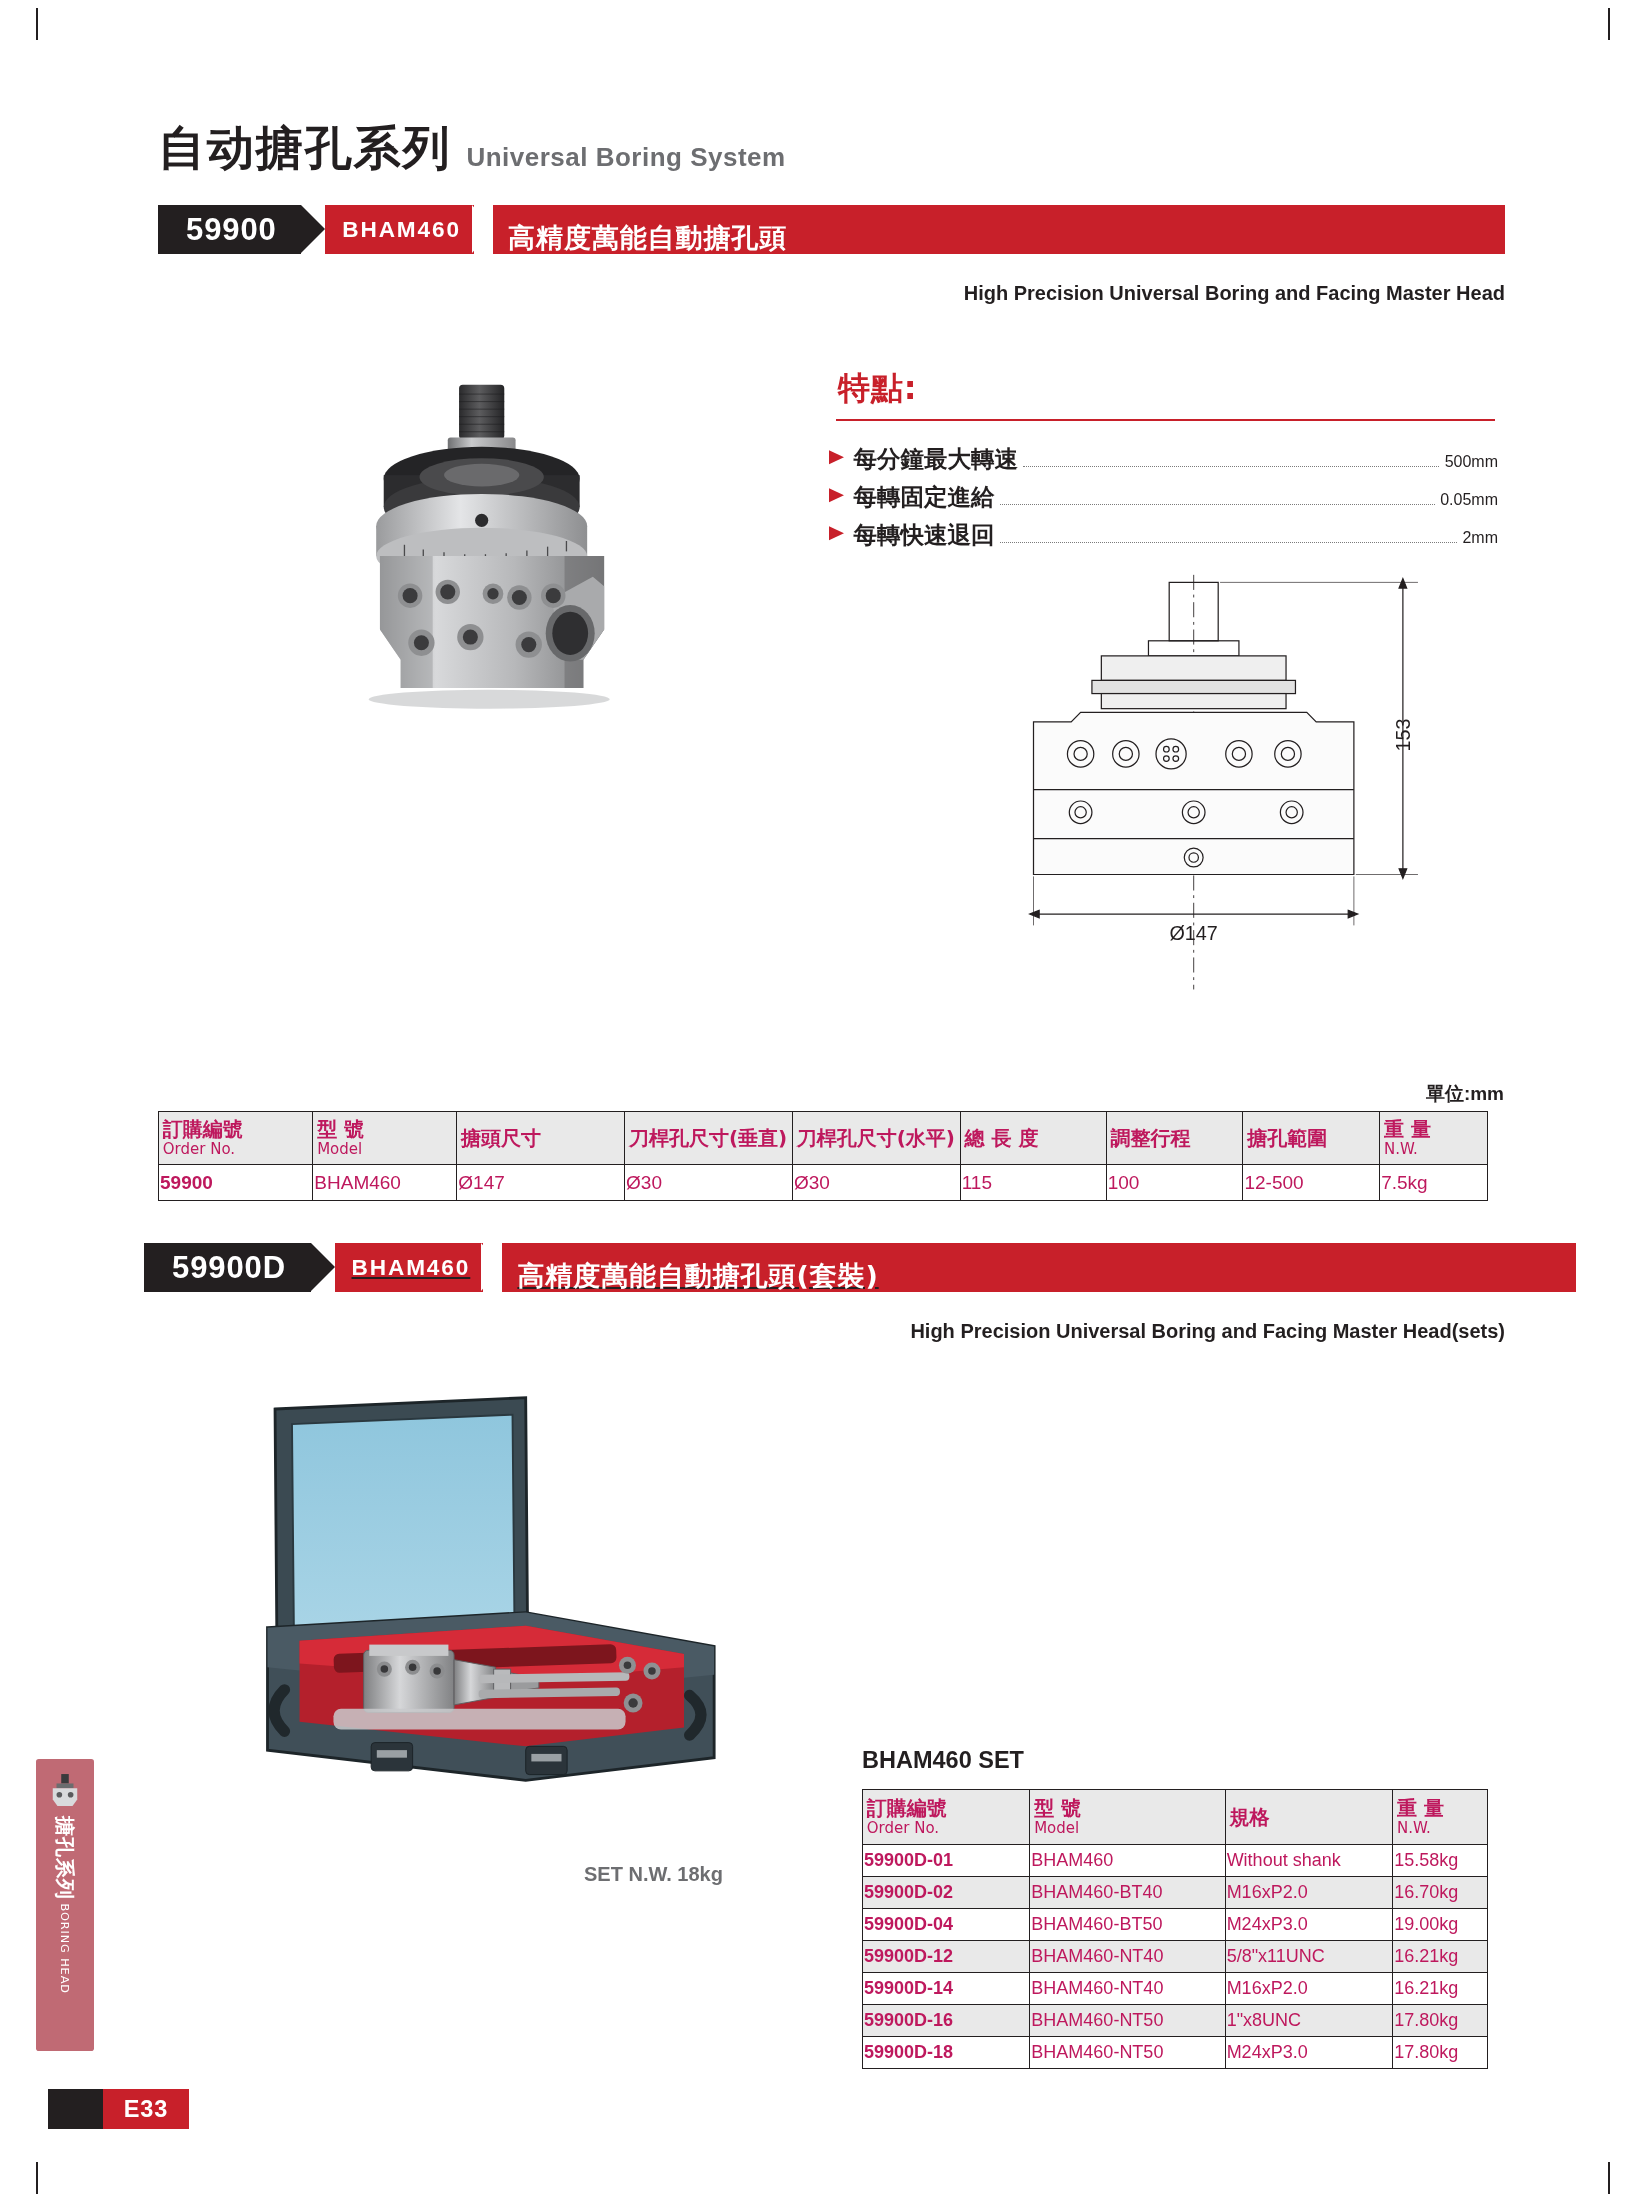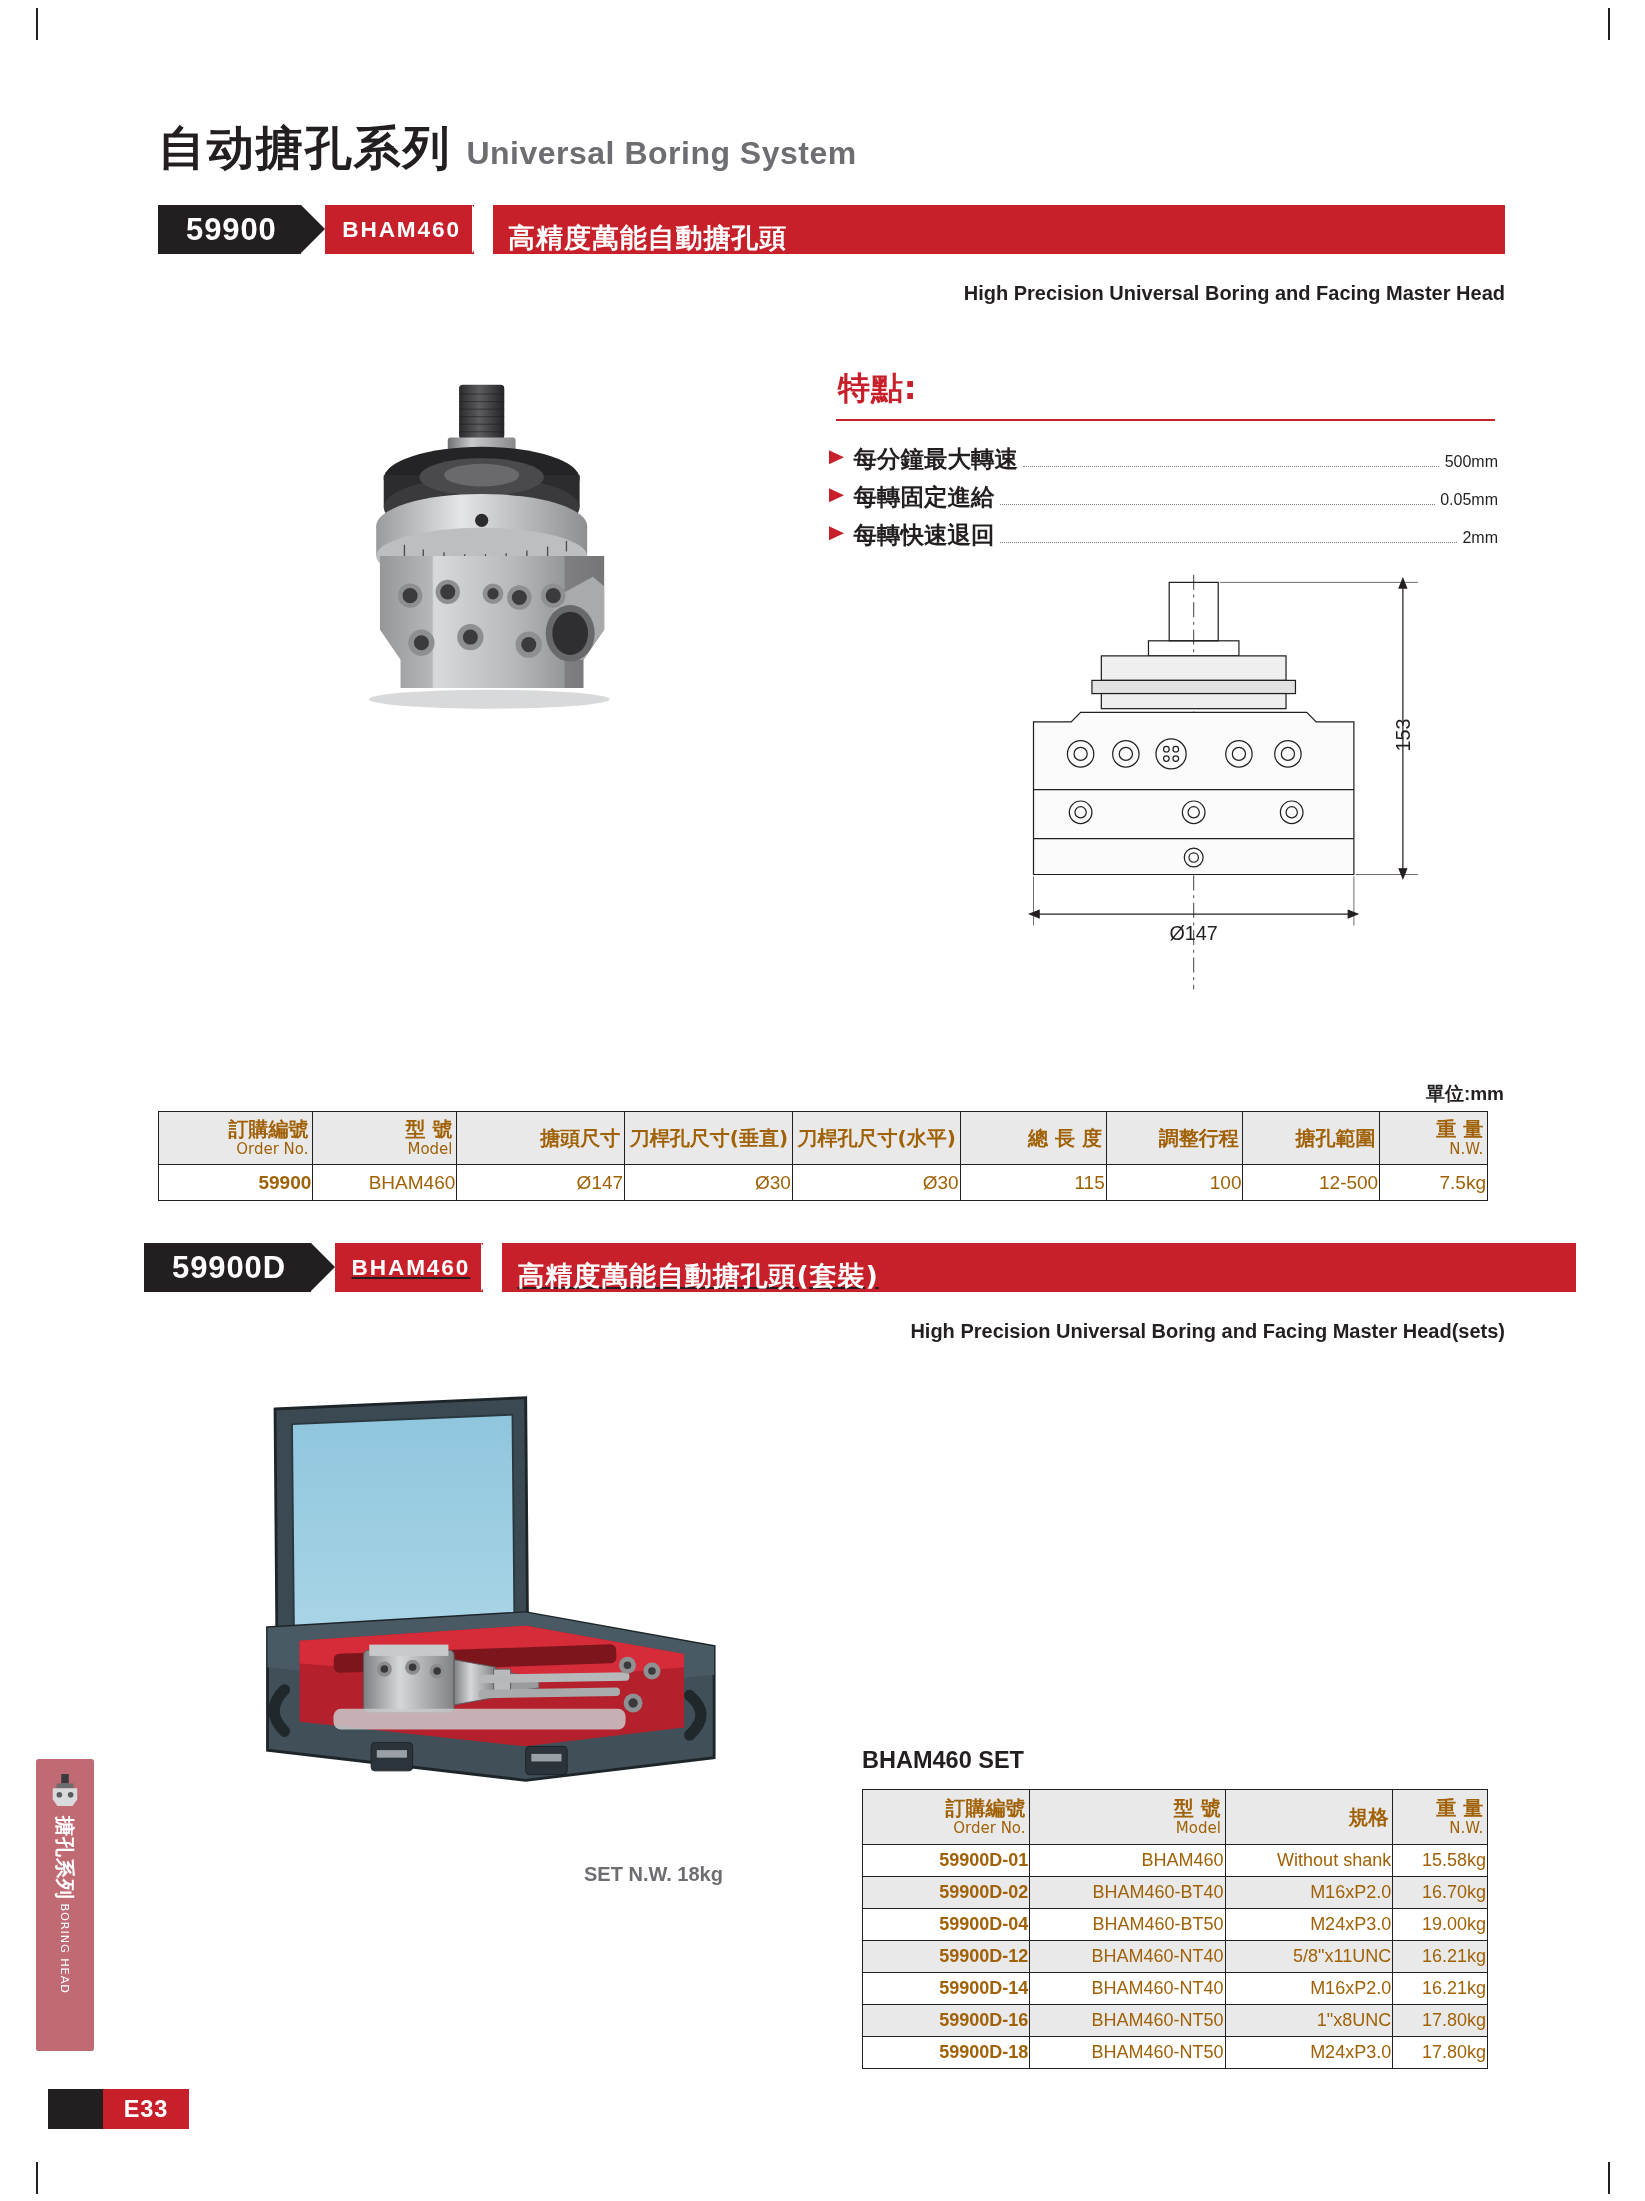--- a/index.html
+++ b/index.html
@@ -21,21 +21,21 @@
   .title-row {
     position:absolute; left:158px; top:105px; width:1347px; height:66px;
     display:flex; align-items:flex-end; gap:15px;
   }
   .title-cn {
     font-family:"DejaVu Sans", sans-serif;
     font-size:47px; font-weight:bold; letter-spacing:1.9px; line-height:1;
     color:#231f20;
   }
   .title-en {
-    font-size:32px; font-weight:bold; color:#6d6e71; line-height:1.05;
+    font-size:26px; font-weight:bold; color:#6d6e71; line-height:1.05;
     letter-spacing:0.5px;
   }
 
   
   .banner {
     position:absolute; height:49px; display:flex; align-items:stretch;
   }
   .banner .code {
     background:#231f20; color:#ffffff; font-size:31px; font-weight:bold;
     display:flex; align-items:center; padding:0 24.5px 0 28px; letter-spacing:0.9px;
@@ -92,21 +92,21 @@
   .draw { position:absolute; left:960px; top:556px; width:490px; height:490px; }
   .unit-note {
     position:absolute; right:141px; top:1081px; font-size:19px; font-weight:bold;
   }
 
   
   table.spec {
     position:absolute; border-collapse:collapse; font-family:"DejaVu Sans", sans-serif;
   }
   table.spec th, table.spec td {
-    border:0.9px solid #231f20; text-align:right; color:#a16207;
+    border:0.9px solid #231f20; text-align:left; color:#be185d;
   }
   .t1 { left:158px; top:1111px; width:1330px; }
   .t1 th { height:53px; background:#e9e9e9; font-size:20px; font-weight:bold; line-height:1.15; padding:1.9px 3.8px; }
   .t1 th .en { font-size:15px; font-weight:normal; display:block; }
   .t1 td { height:36px; font-size:19px; font-family:"Liberation Sans", sans-serif; }
   .t1 td.first { font-weight:bold; }
 
   .t2 { left:862px; top:1789px; width:626px; }
   .t2 th { height:55px; background:#e9e9e9; font-size:20px; font-weight:bold; line-height:1.15; padding:1.9px 3.8px; }
   .t2 th .en { font-size:15px; font-weight:normal; display:block; }

